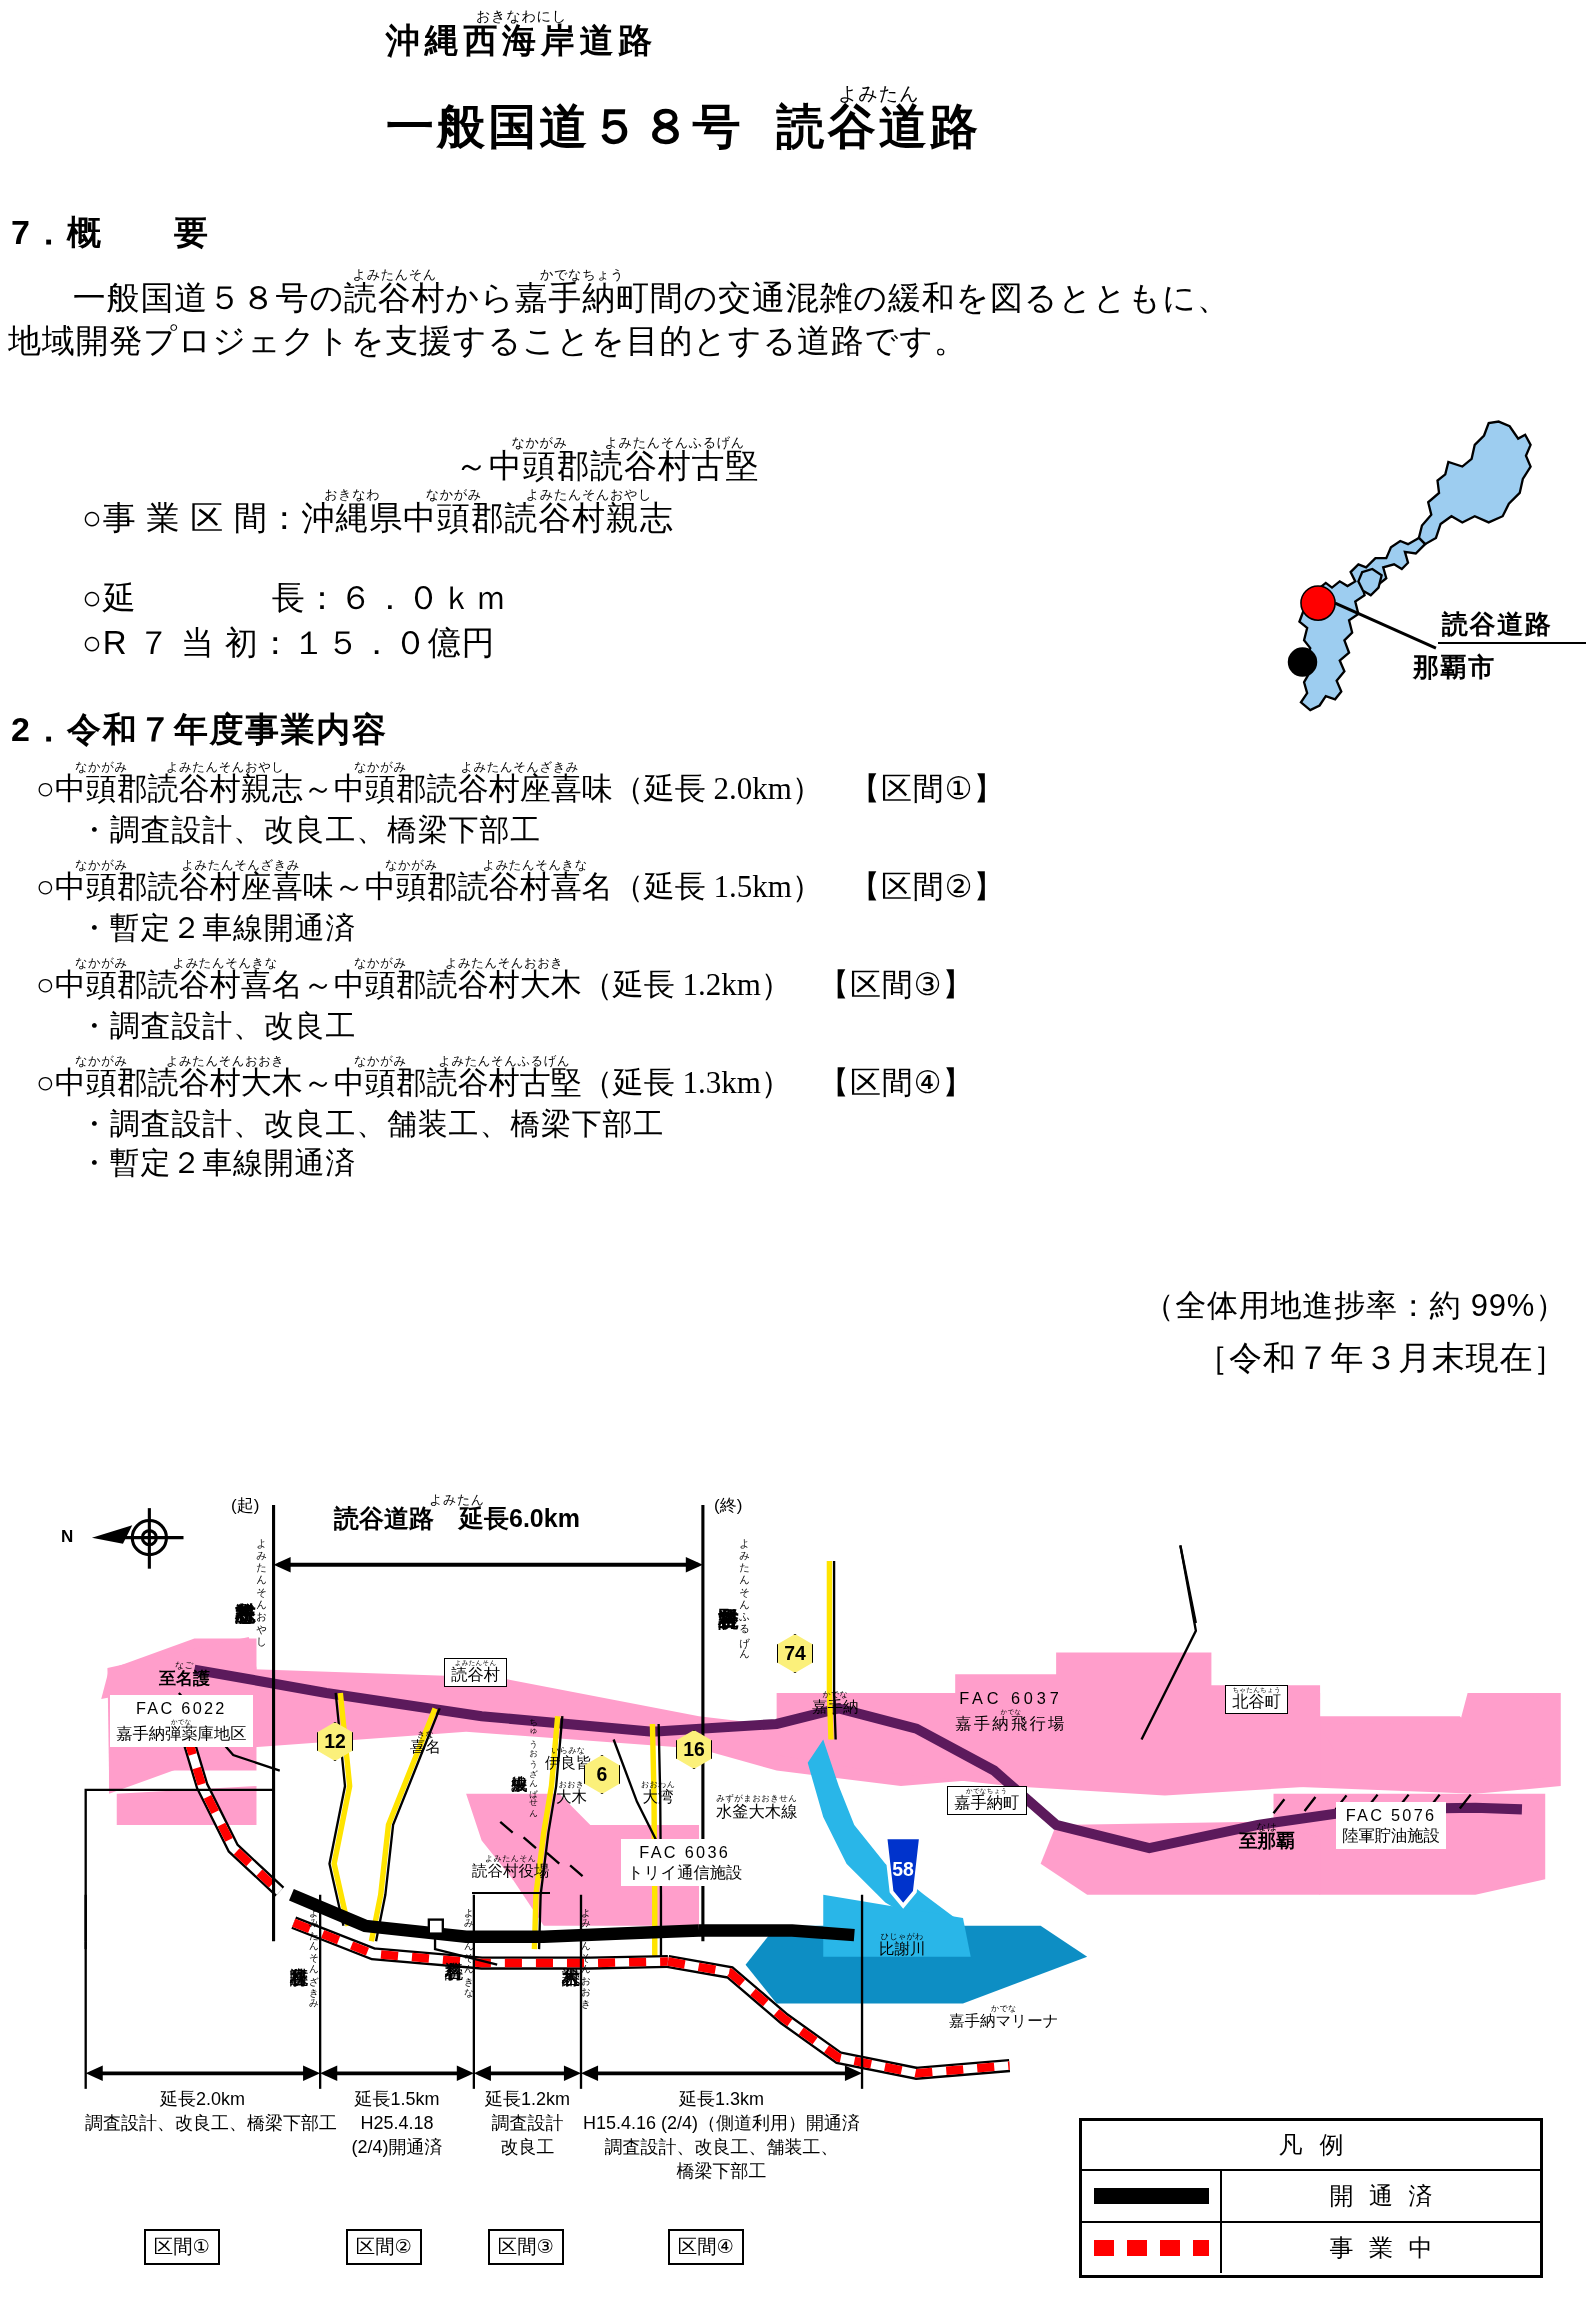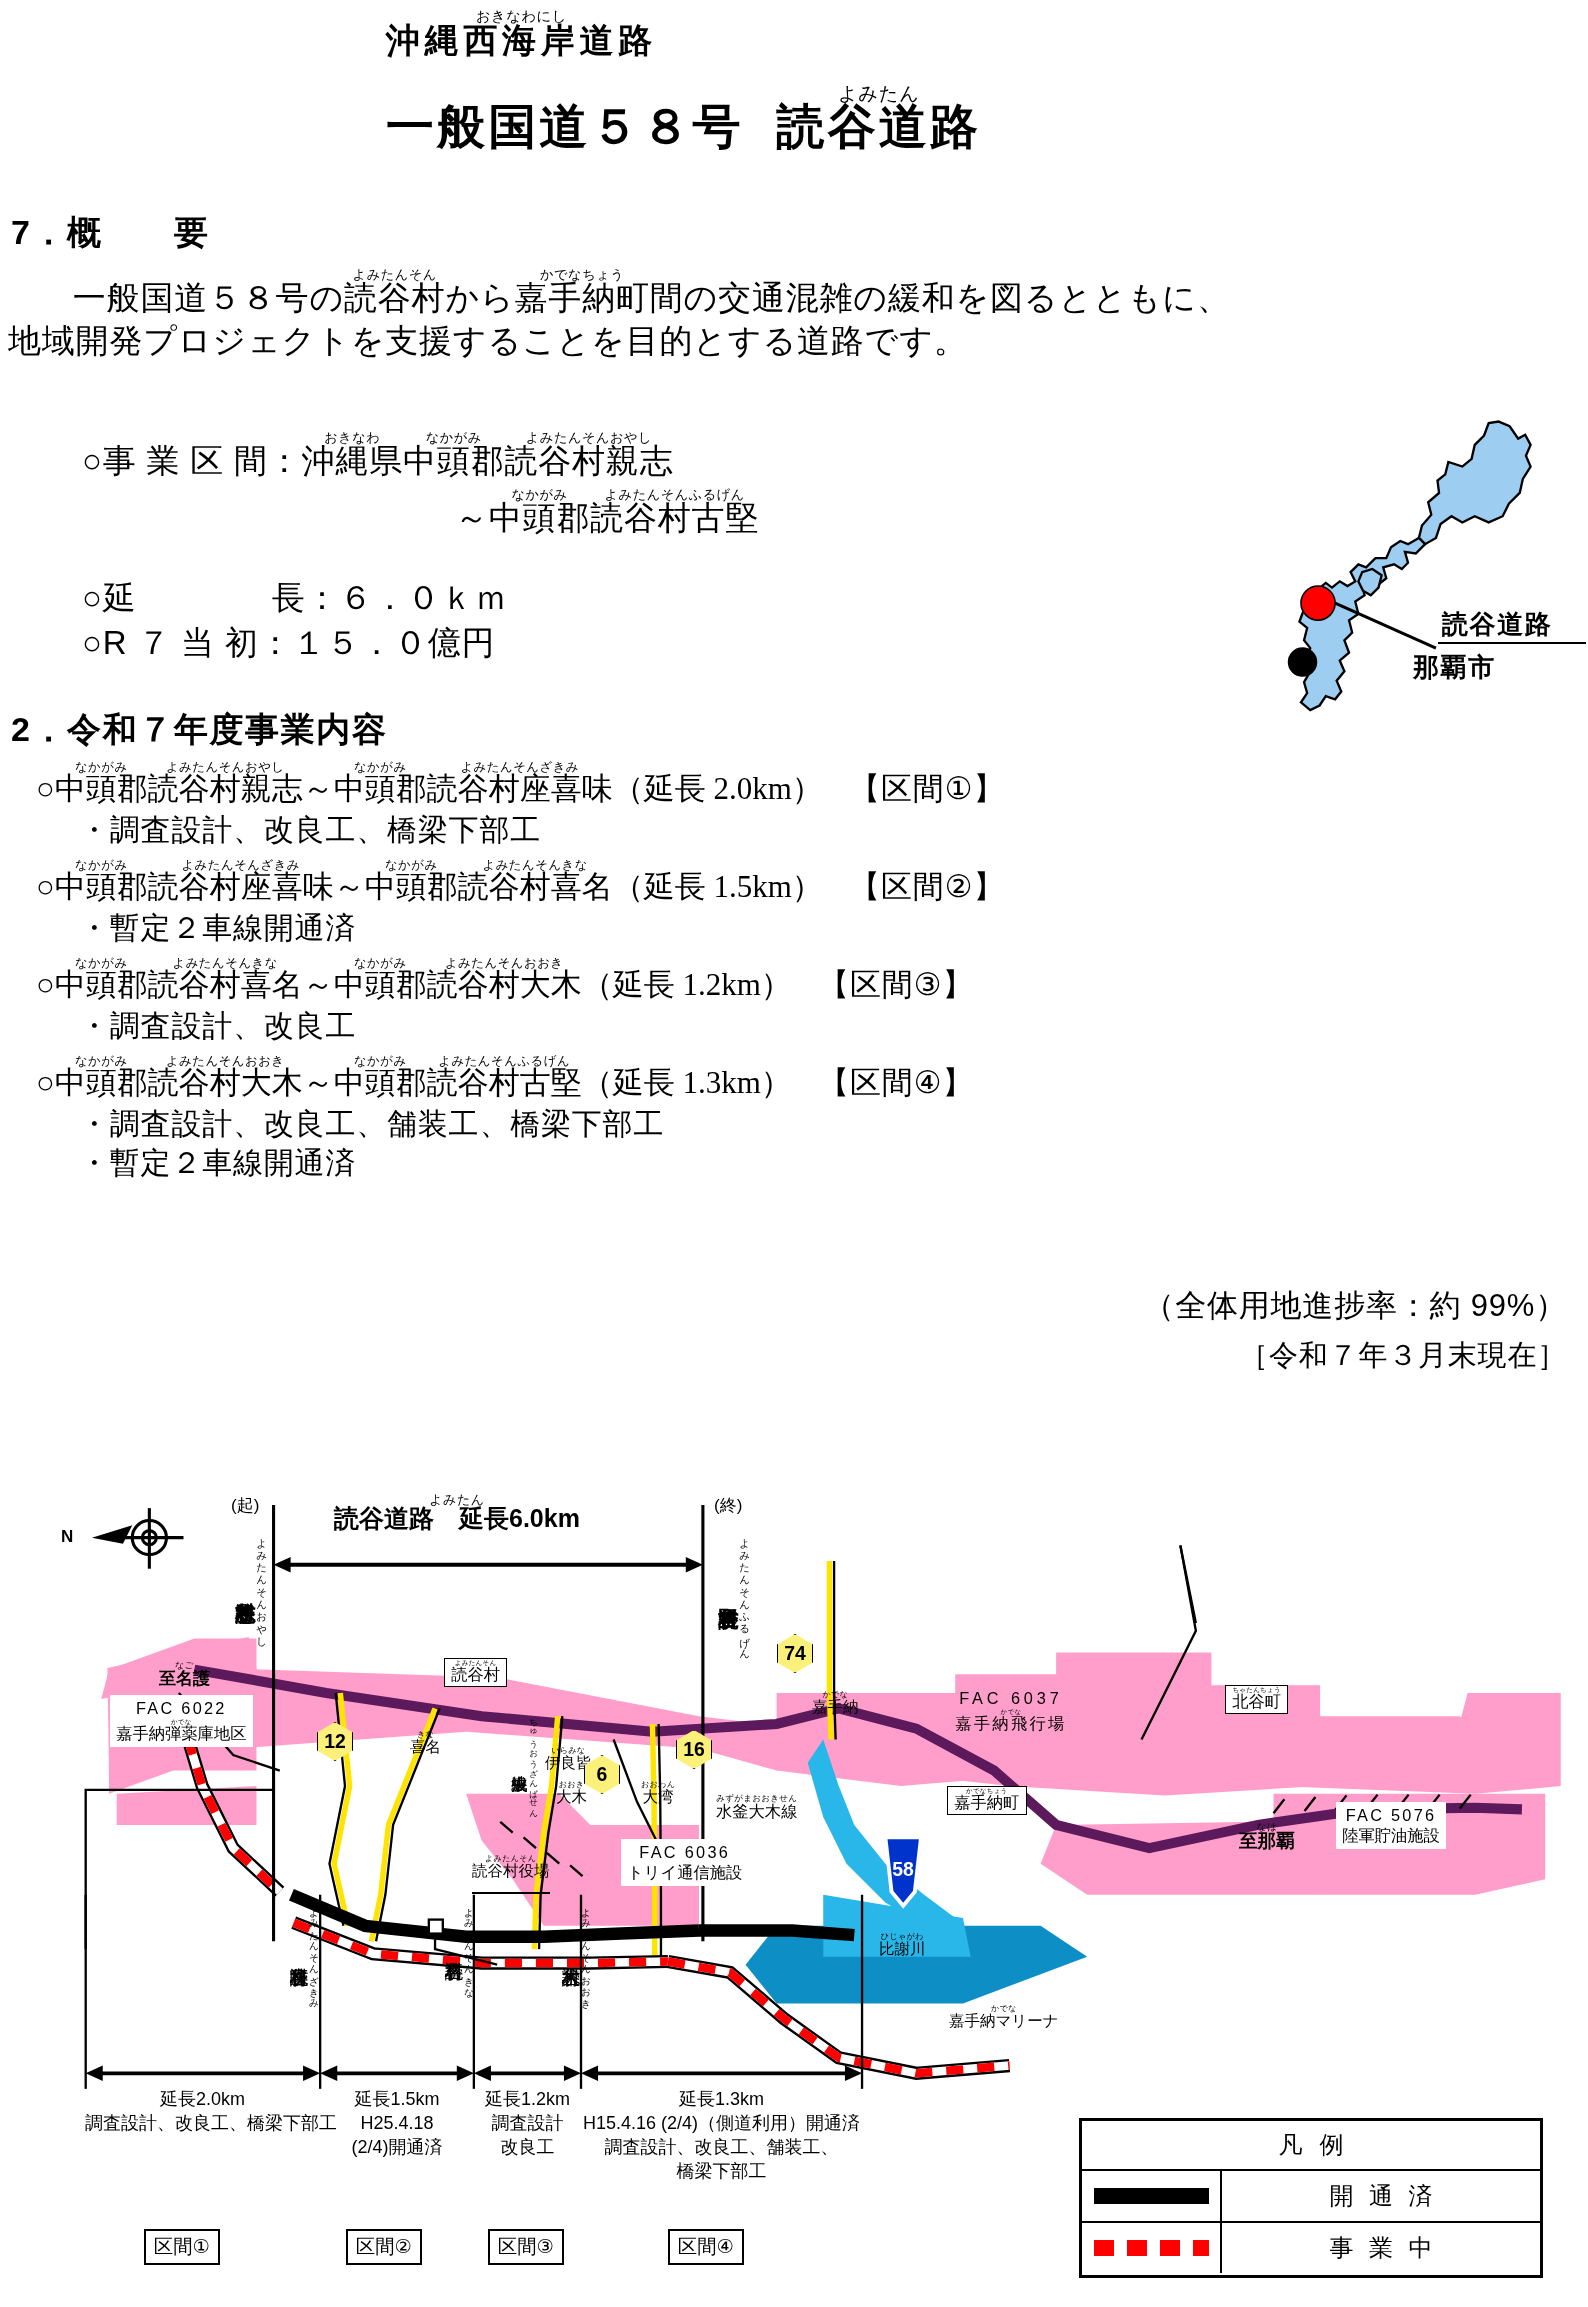--- a/index.html
+++ b/index.html
@@ -42,21 +42,21 @@
 
   
   #seg-list{left:36px;top:761px;font-size:31px;line-height:1.0;letter-spacing:0px;}
   .seg{margin-bottom:3.1px;}
   .seg-head{font-size:31px;white-space:nowrap;letter-spacing:0px;}
   .seg-head .len{font-family:"Liberation Serif","DejaVu Serif",serif;}
   .seg-head .kukan{margin-left:26.4px;letter-spacing:0.8px;}
   .seg-sub{font-size:30px;margin-left:43px;margin-top:11px;margin-bottom:14px;letter-spacing:0.8px;}
 
   #note1{position:absolute;right:22px;top:1285px;font-size:31px;letter-spacing:0.8px;}
-  #note2{position:absolute;right:22px;top:1336px;font-size:29px;letter-spacing:0.8px;}
+  #note2{position:absolute;right:22px;top:1336px;font-size:33px;letter-spacing:0.8px;}
 
   
   #map{left:0px;top:1460px;width:1589px;height:847px;}
   #map svg{position:absolute;left:0;top:0;}
   .mtext{position:absolute;font-size:15.5px;letter-spacing:0;white-space:nowrap;}
   .mtext rt{font-size:.52em;}
   .vert{writing-mode:vertical-rl;text-orientation:upright;}
   .vert rt{font-size:.52em;}
   .facbox{position:absolute;background:#fff;border:0;padding:3.1px 6.2px;text-align:center;white-space:nowrap;font-size:16.3px;line-height:1.25;}
   .townbox{position:absolute;background:#fff;border:1.6px solid #000;padding:1.6px 6.2px;text-align:center;white-space:nowrap;font-size:16.3px;line-height:1.2;}
@@ -87,25 +87,25 @@
 </div>
 
 <div class="abs sec-h" id="sec1-h">7．概　　要</div>
 
 <div class="abs" id="sec1-p">
   <span>　一般国道５８号の<ruby>読谷村<rt>よみたんそん</rt></ruby>から<ruby>嘉手納町<rt>かでなちょう</rt></ruby>間の交通混雑の緩和を図るとともに、</span>
   <span class="ln2">地域開発プロジェクトを支援することを目的とする道路です。</span>
 </div>
 
 <div class="abs" id="kv">
+  <div class="kv-row" id="kv-sec2">
+    ～<ruby>中頭郡<rt>なかがみ</rt></ruby><ruby>読谷村古堅<rt>よみたんそんふるげん</rt></ruby>
+  </div>
   <div class="kv-row">
     <span class="kv-k">○事 業 区 間：</span><ruby>沖縄県<rt>おきなわ</rt></ruby><ruby>中頭郡<rt>なかがみ</rt></ruby><ruby>読谷村親志<rt>よみたんそんおやし</rt></ruby>
-  </div>
-  <div class="kv-row" id="kv-sec2">
-    ～<ruby>中頭郡<rt>なかがみ</rt></ruby><ruby>読谷村古堅<rt>よみたんそんふるげん</rt></ruby>
   </div>
   <div class="kv-row" id="kv-len">
     <span class="kv-k">○延　　　　長：</span><span>６．０ｋｍ</span>
   </div>
   <div class="kv-row" id="kv-bud">
     <span class="kv-k">○R ７ 当 初：</span><span>１５．０億円</span>
   </div>
 </div>
 
 <div class="abs" id="inset">

